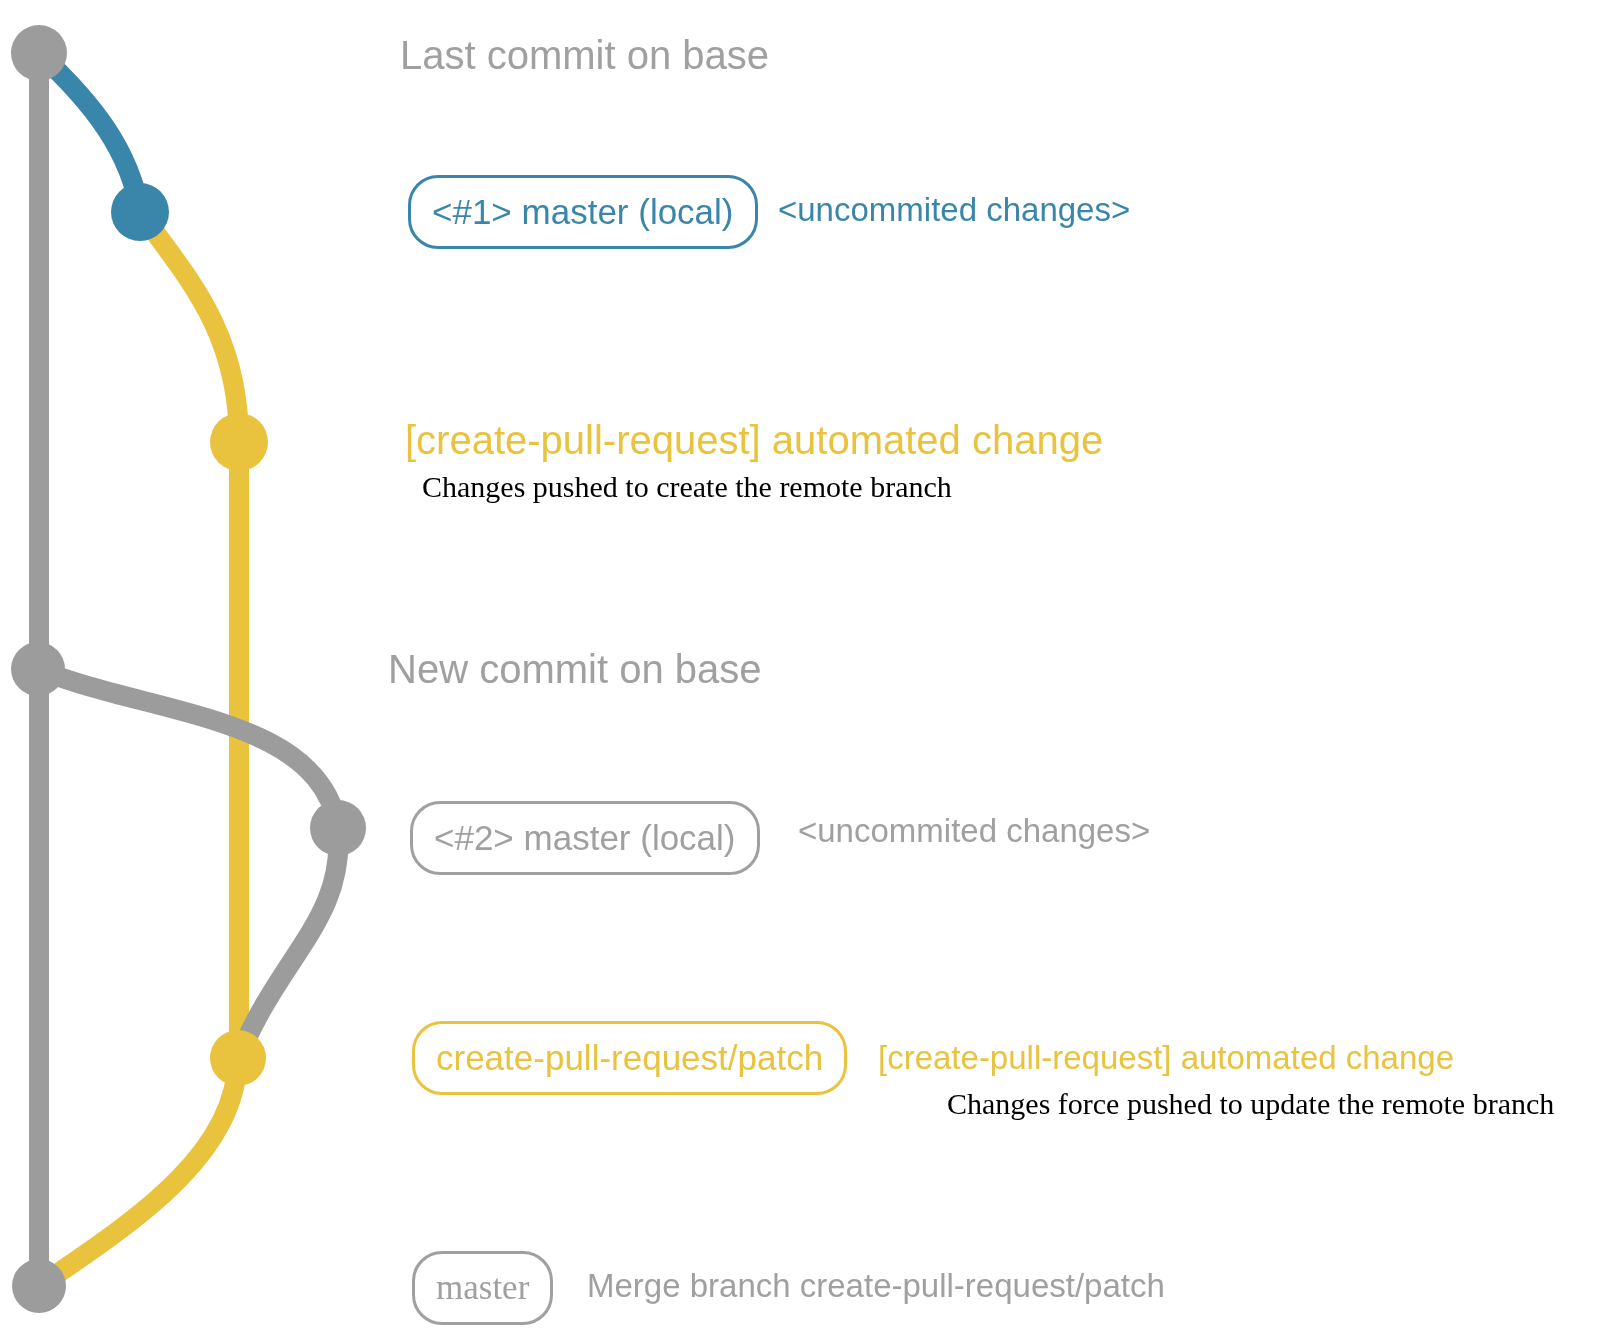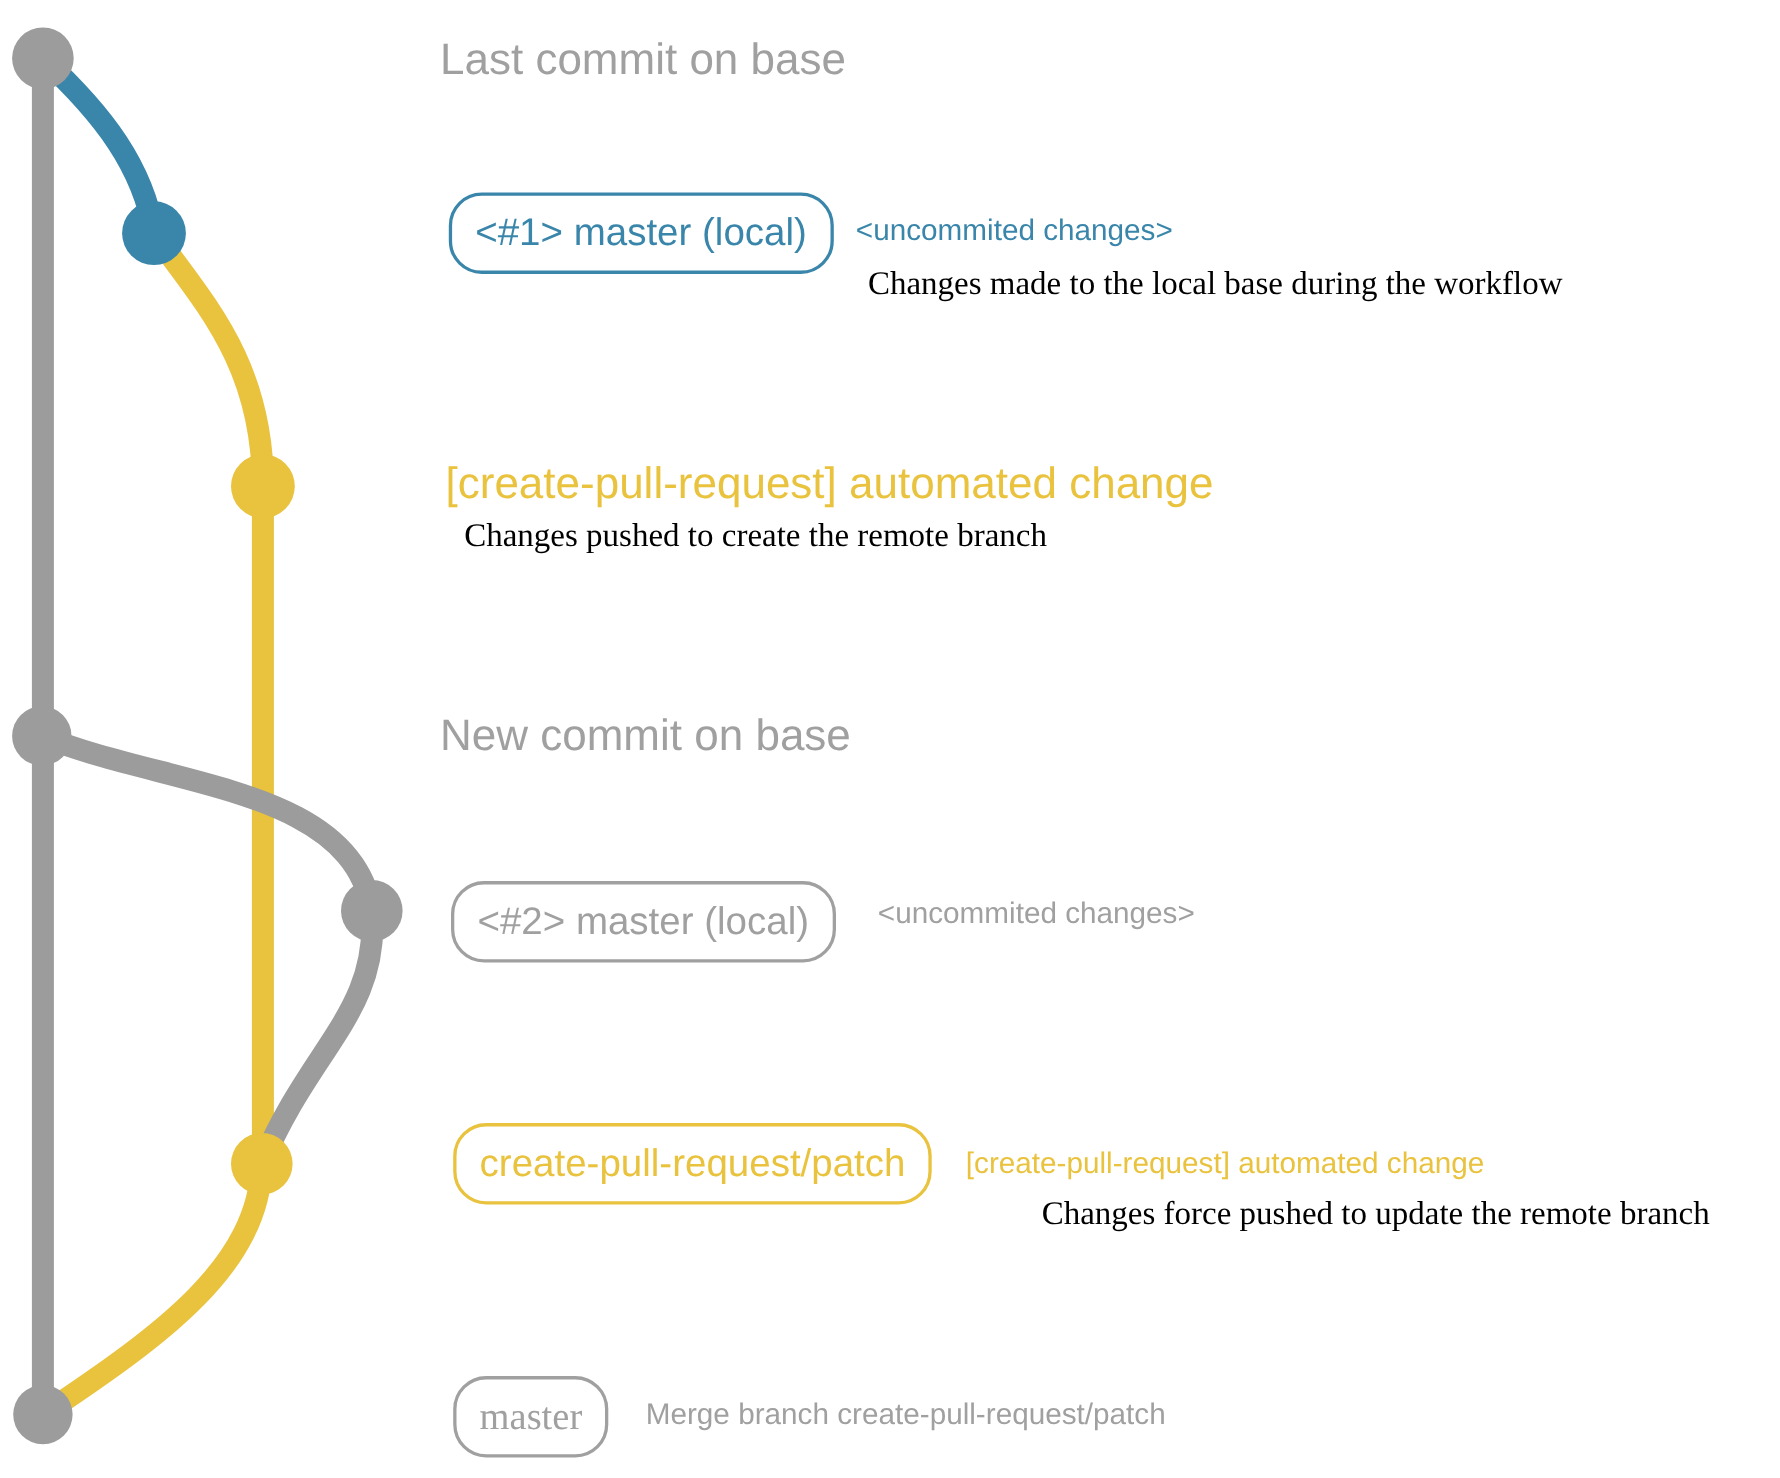--- a/index.html
+++ b/index.html
@@ -29,21 +29,21 @@
 
   .rowlabel {
     position: absolute;
     transform: translateY(-50%);
     font-size: 40px;
     white-space: nowrap;
   }
   .note {
     position: absolute;
     transform: translateY(-50%);
-    font-size: 27px;
+    font-size: 33px;
     white-space: nowrap;
   }
   .badge {
     position: absolute;
     transform: translateY(-50%);
     display: inline-flex;
     align-items: center;
     height: 74px;
     padding: 0 21px;
     border: 3px solid;
@@ -74,21 +74,21 @@
   .dot-blue   { fill: var(--blue); }
   .dot-yellow { fill: var(--yellow); }
 
   
   .pos-r0-label   { left: 400px; top: 55px; }
   .pos-r1-badge   { left: 408px; top: 212px; }
   .pos-r1-note    { left: 778px; top: 210px; }
   .pos-r1-caption { left: 789px; top: 258px; }
   .pos-r2-label   { left: 405px; top: 440px; }
   .pos-r2-caption { left: 422px; top: 487px; }
-  .pos-r3-label   { left: 400px; top: 669px; text-align: right; }
+  .pos-r3-label   { left: 388px; top: 669px; text-align: right; }
   .pos-r4-badge   { left: 410px; top: 838px; }
   .pos-r4-note    { left: 798px; top: 831px; }
   .pos-r4-caption { left: 815px; top: 877px; }
   .pos-r5-badge   { left: 412px; top: 1058px; }
   .pos-r5-note    { left: 878px; top: 1058px; }
   .pos-r5-caption { left: 947px; top: 1104px; }
   .pos-r6-badge   { left: 412px; top: 1288px; font-family: Liberation Serif, serif; }
   .pos-r6-note    { left: 587px; top: 1286px; }
 </style>
 </head>
@@ -120,21 +120,20 @@
     <circle class="dot-yellow" cx="238" cy="1058" r="28"></circle>
     <circle class="dot-gray" cx="39" cy="1286" r="27"></circle>
   </svg>
 
   <div class="labels">
 
     <div class="rowlabel c-gray pos-r0-label">Last commit on base</div>
 
     <div class="badge c-blue pos-r1-badge">&lt;#1&gt; master (local)</div>
     <div class="note c-blue pos-r1-note">&lt;uncommited changes&gt;</div>
-    <div class="caption pos-r1-caption">Changes made to the local base during the workflow</div>
 
     <div class="rowlabel c-yellow pos-r2-label">[create-pull-request] automated change</div>
     <div class="caption pos-r2-caption">Changes pushed to create the remote branch</div>
 
     <div class="rowlabel c-gray pos-r3-label">New commit on base</div>
 
     <div class="badge c-gray pos-r4-badge">&lt;#2&gt; master (local)</div>
     <div class="note c-gray pos-r4-note">&lt;uncommited changes&gt;</div>
 
     <div class="badge c-yellow pos-r5-badge">create-pull-request/patch</div>

